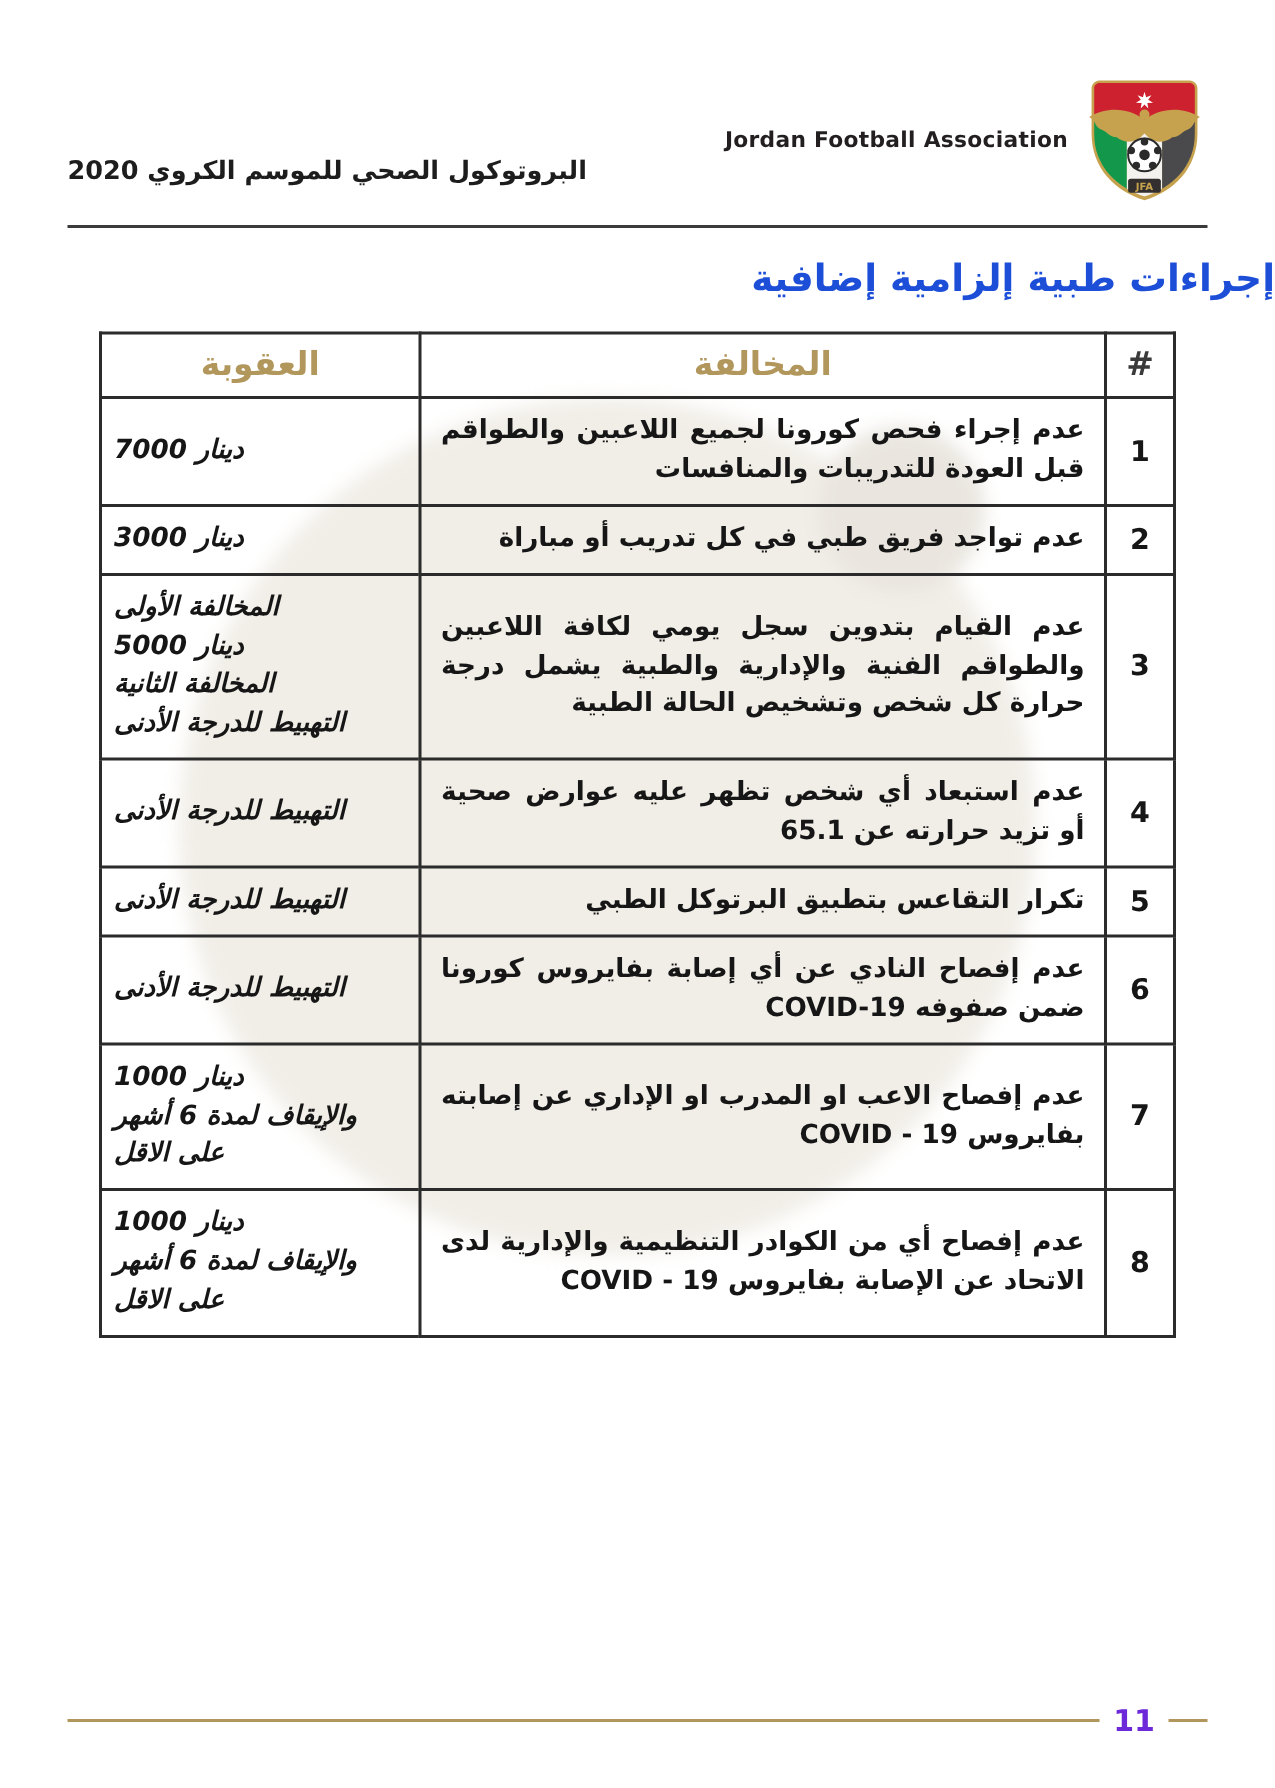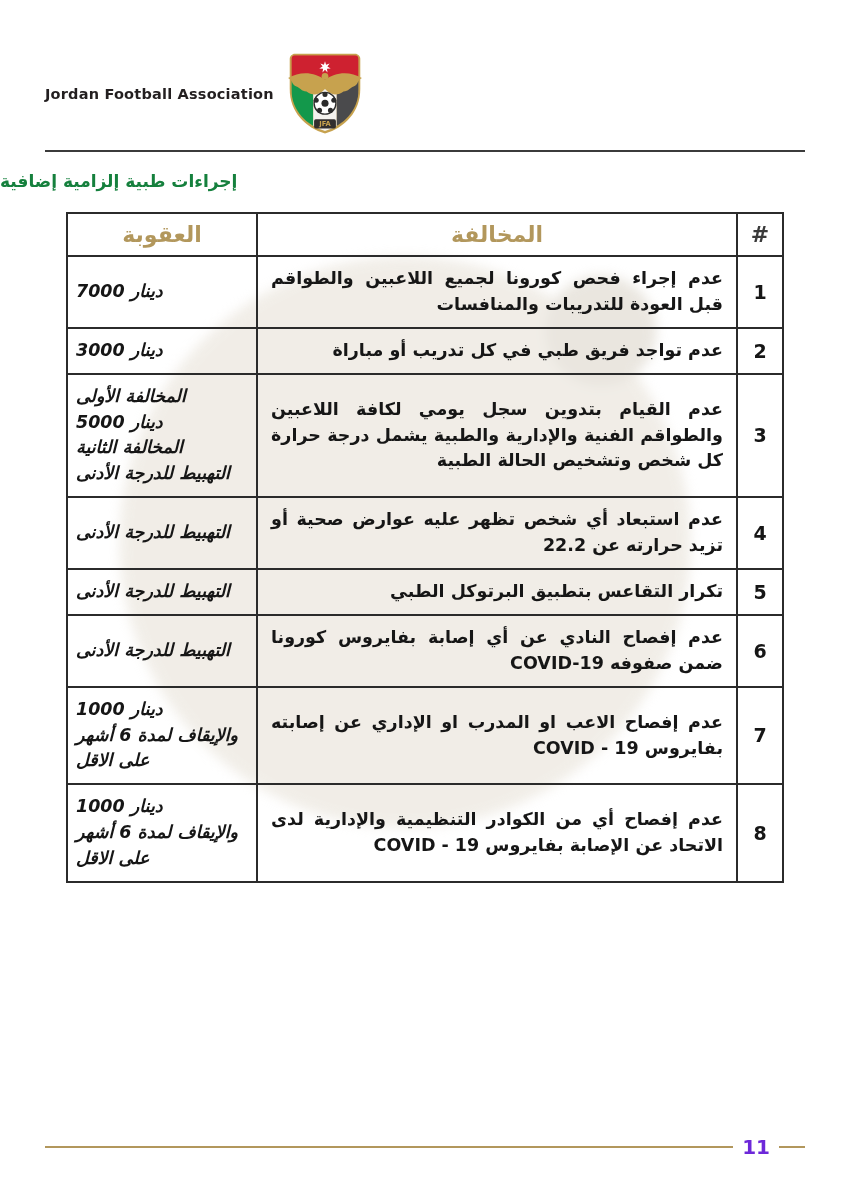--- a/index.html
+++ b/index.html
@@ -12,21 +12,21 @@
   
   .header { display:flex; justify-content:space-between; align-items:flex-end; padding:50px 45px 0 45px; }
   .doc-title { font-size:17px; font-weight:bold; padding-bottom:14px; color:#1d1d1d; }
   .org-block { display:flex; align-items:center; gap:9px; }
   .org-names { text-align:right; }
   .org-ar { font-size:21px; font-weight:bold; color:#231f20; margin-bottom:5px; }
   .org-en { font-size:14.5px; font-weight:bold; color:#231f20; letter-spacing:.2px; }
   .logo { width:84px; height:88px; flex:none; }
   .divider { height:2px; background:#3b3b3b; margin:12px 45px 0; }
   
-  .section-title { text-align:left; color:#15803d; font-size:17px; font-weight:bold; margin-top:19px; }
+  .section-title { text-align:right; color:#1d4ed8; font-size:25px; font-weight:bold; margin-top:19px; }
   .intro { margin:13px 45px 0; direction:rtl; text-align:justify; font-size:19px; font-weight:bold; line-height:1.64; color:#1b1b1b; }
   
   .violations-wrap { position:relative; margin-top:21px; }
   .watermark {
     position:absolute; top:0; left:55px; width:700px; height:660px; z-index:0;
     opacity:.55; pointer-events:none; filter:blur(6px);
     background:
       radial-gradient(circle at 78% 18%, #d9d2c6 0 55px, transparent 56px),
       radial-gradient(circle at 50% 50%, #e6e0d5 0 285px, transparent 286px),
       radial-gradient(circle at 42% 38%, #c2b9a9 0 48px, transparent 49px),
@@ -35,37 +35,38 @@
       radial-gradient(circle at 55% 82%, #d5cdbe 0 46px, transparent 47px);
   }
   table.violations {
     position:relative; z-index:1; direction:rtl; border-collapse:collapse;
     width:718px; margin:0 auto; background:transparent;
   }
   .violations th, .violations td { border:2px solid #2b2b2b; font-weight:bold; }
   .violations thead th { color:#b2975c; font-size:22px; padding:8px 6px; text-align:center; }
   .violations thead th.col-num { color:#3a3a3a; }
   .col-num { width:46px; }
-  .col-penalty { width:190px; }
+  .col-penalty { width:213px; }
   .violations td { font-size:17.5px; line-height:1.48; color:#161616; }
   .violations td.col-num { text-align:center; font-size:19px; padding:4px 2px; }
   .violations td.col-violation { text-align:justify; padding:9px 13px;margin-left:16px; }
   .violations td.col-penalty { white-space:pre-line; direction:ltr; padding:9px 8px;font-style:italic; }
   
   .footer { position:absolute; left:45px; right:45px; bottom:33px; display:flex; align-items:center; gap:9px; }
   .footer .line { flex:1; height:2.5px; background:#b2975c; }
   .footer .dash { width:26px; height:2.5px; background:#b2975c; }
   .page-num { font-size:20px; font-weight:bold; color:#6d28d9; }
 </style>
 </head>
 <body>
 
 <div class="page">
 
   <header class="header">
+    <div class="doc-title" dir="rtl">البروتوكول الصحي للموسم الكروي 2020</div>
 
     <div class="org-block">
       <div class="org-names">
         <div class="org-en">Jordan Football Association</div>
       </div>
 
       <svg class="logo" viewBox="0 0 100 104" aria-hidden="true">
         <path d="M14 4 H86 C89 4 92 7 92 10 V46 C92 74 73 92 50 99 C27 92 8 74 8 46 V10 C8 7 11 4 14 4 Z" fill="#c7a24e"></path>
         <defs>
           <clipPath id="shieldClip">
@@ -131,21 +132,21 @@
             <td class="col-num">3</td>
             <td class="col-violation" dir="rtl">عدم القيام بتدوين سجل يومي لكافة اللاعبين والطواقم الفنية والإدارية والطبية يشمل درجة حرارة كل شخص وتشخيص الحالة الطبية</td>
             <td class="col-penalty">المخالفة الأولى
 5000 دينار
 المخالفة الثانية
 التهبيط للدرجة الأدنى</td>
           </tr>
 
           <tr>
             <td class="col-num">4</td>
-            <td class="col-violation" dir="rtl">عدم استبعاد أي شخص تظهر عليه عوارض صحية أو تزيد حرارته عن 22.2</td>
+            <td class="col-violation" dir="rtl">عدم استبعاد أي شخص تظهر عليه عوارض صحية أو تزيد حرارته عن 65.1</td>
             <td class="col-penalty">التهبيط للدرجة الأدنى</td>
           </tr>
 
           <tr>
             <td class="col-num">5</td>
             <td class="col-violation" dir="rtl">تكرار التقاعس بتطبيق البرتوكل الطبي</td>
             <td class="col-penalty">التهبيط للدرجة الأدنى</td>
           </tr>
 
           <tr>

